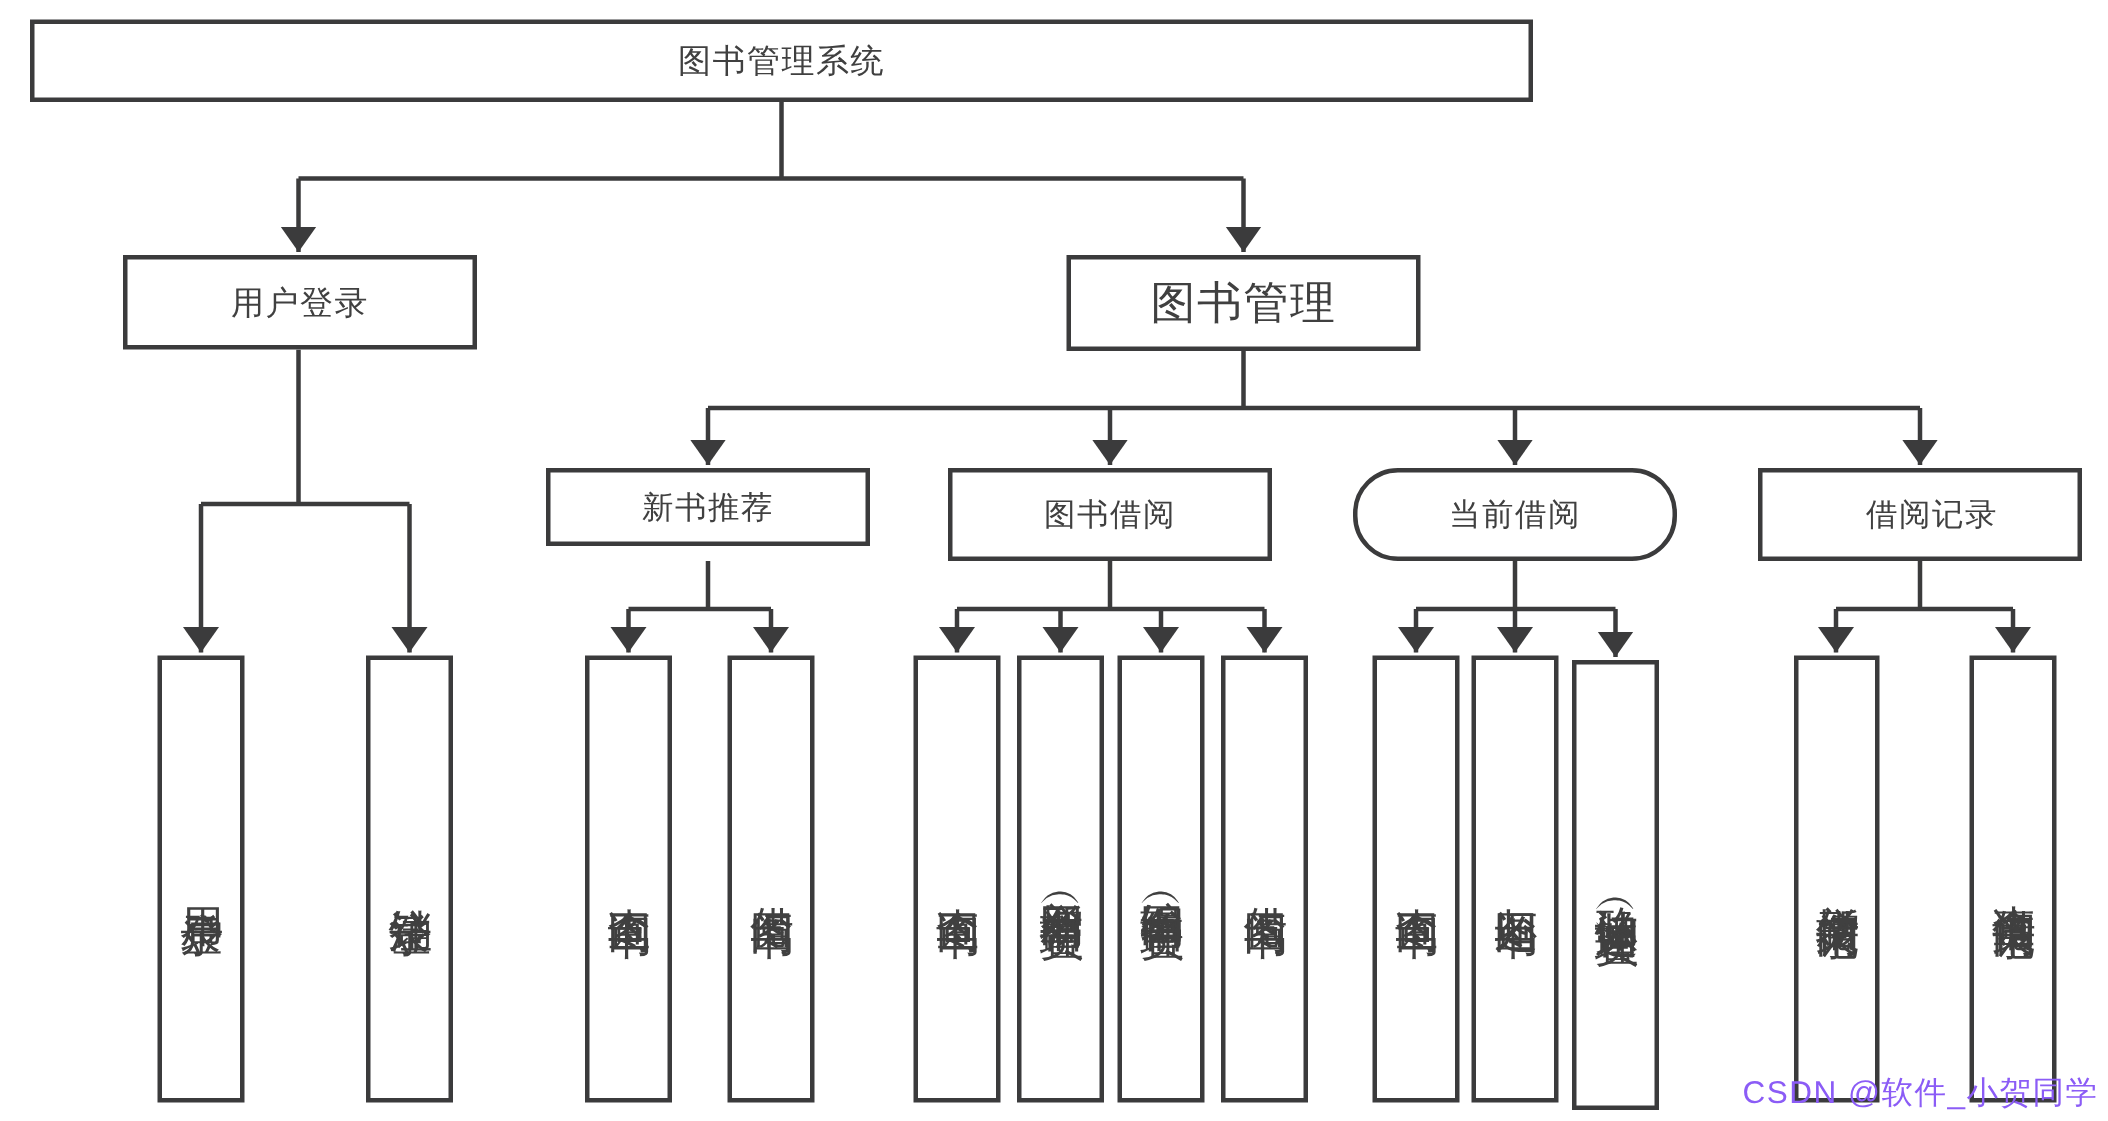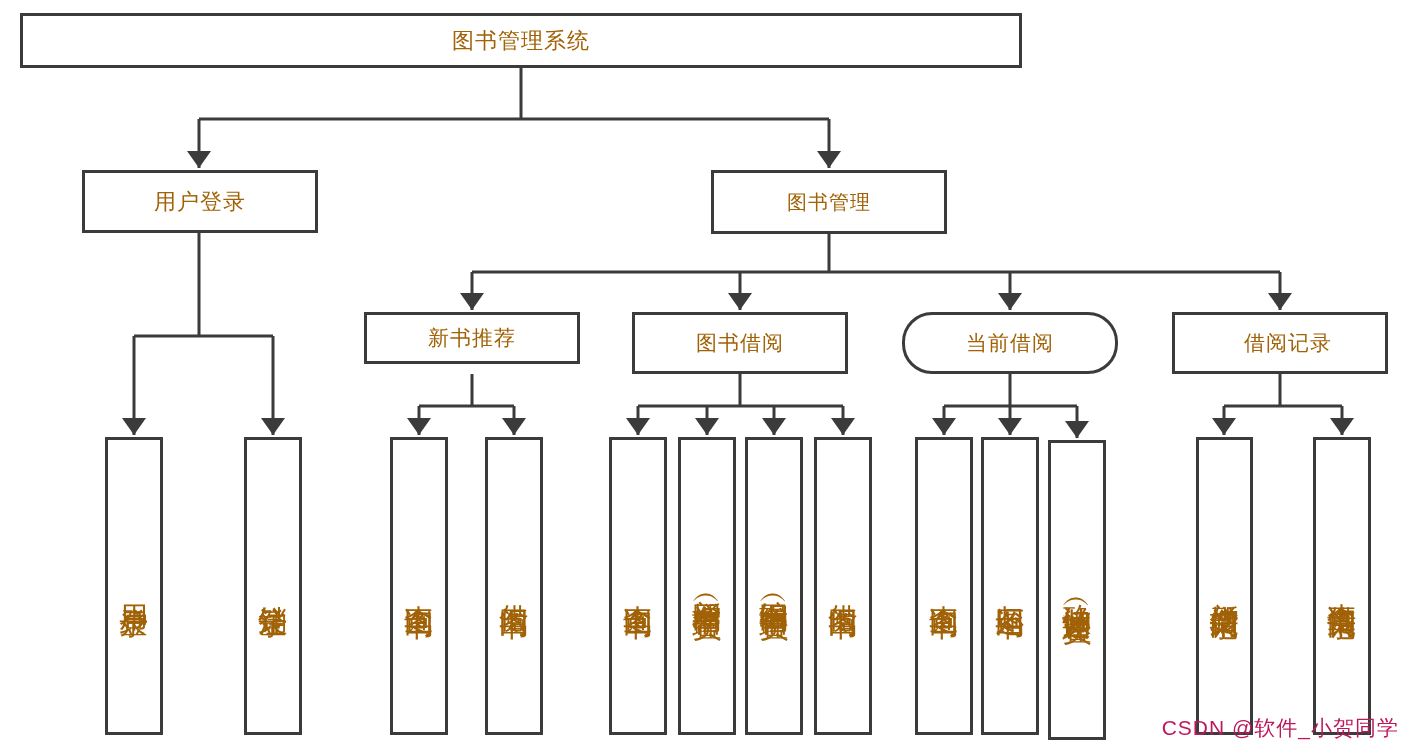--- a/index.html
+++ b/index.html
@@ -22,21 +22,21 @@
     left: 0;
     top: 0;
     width: 1405px;
     height: 747px;
   }
   .box {
     position: absolute;
     box-sizing: border-box;
     background: #ffffff;
     border: 3px solid #3b3b3c;
-    color: #a16207;
+    color: #404040;
     display: flex;
     align-items: center;
     justify-content: center;
     text-align: center;
   }
   .h-box {
     font-size: 21px;
     letter-spacing: 1px;
     white-space: nowrap;
   }
@@ -45,21 +45,21 @@
     text-orientation: mixed;
     font-size: 29px;
     line-height: 1.05;
     letter-spacing: 2px;
   }
   .watermark {
     position: absolute;
     right: 6px;
     bottom: 5px;
     font-size: 21px;
-    color: #be185d;
+    color: #8b5cf6;
     letter-spacing: 1px;
     white-space: nowrap;
   }
 </style>
 </head>
 <body>
 
 <div id="stage">
 
   <svg id="connectors" viewBox="0 0 1405 747" xmlns="http://www.w3.org/2000/svg">
@@ -101,21 +101,21 @@
 
       <path d="M1280 374 V406 M1224 406 H1342"></path>
       <line x1="1224" y1="406" x2="1224" y2="435" marker-end="url(#ah)"></line>
       <line x1="1342" y1="406" x2="1342" y2="435" marker-end="url(#ah)"></line>
     </g>
   </svg>
 
   <div class="box h-box" style="left:20px; top:13px; width:1002px; height:55px; font-size:22px;">图书管理系统</div>
 
   <div class="box h-box" style="left:82px; top:170px; width:236px; height:63px; font-size:22px;">用户登录</div>
-  <div class="box h-box" style="left:711px; top:170px; width:236px; height:64px; font-size:20px;">图书管理</div>
+  <div class="box h-box" style="left:711px; top:170px; width:236px; height:64px; font-size:30px;">图书管理</div>
 
   <div class="box h-box" style="left:364px; top:312px; width:216px; height:52px;">新书推荐</div>
   <div class="box h-box" style="left:632px; top:312px; width:216px; height:62px;font-family:Liberation Serif, serif;">图书借阅</div>
   <div class="box h-box" style="left:902px; top:312px; width:216px; height:62px;border-radius:30px;">当前借阅</div>
   <div class="box h-box" style="left:1172px; top:312px; width:216px; height:62px;padding-left:16px;">借阅记录</div>
 
   <div class="box v-box" style="left:105px; top:437px; width:58px; height:298px;">用户登录</div>
   <div class="box v-box" style="left:244px; top:437px; width:58px; height:298px;">注销登录</div>
 
   <div class="box v-box" style="left:390px; top:437px; width:58px; height:298px;">查询图书</div>

